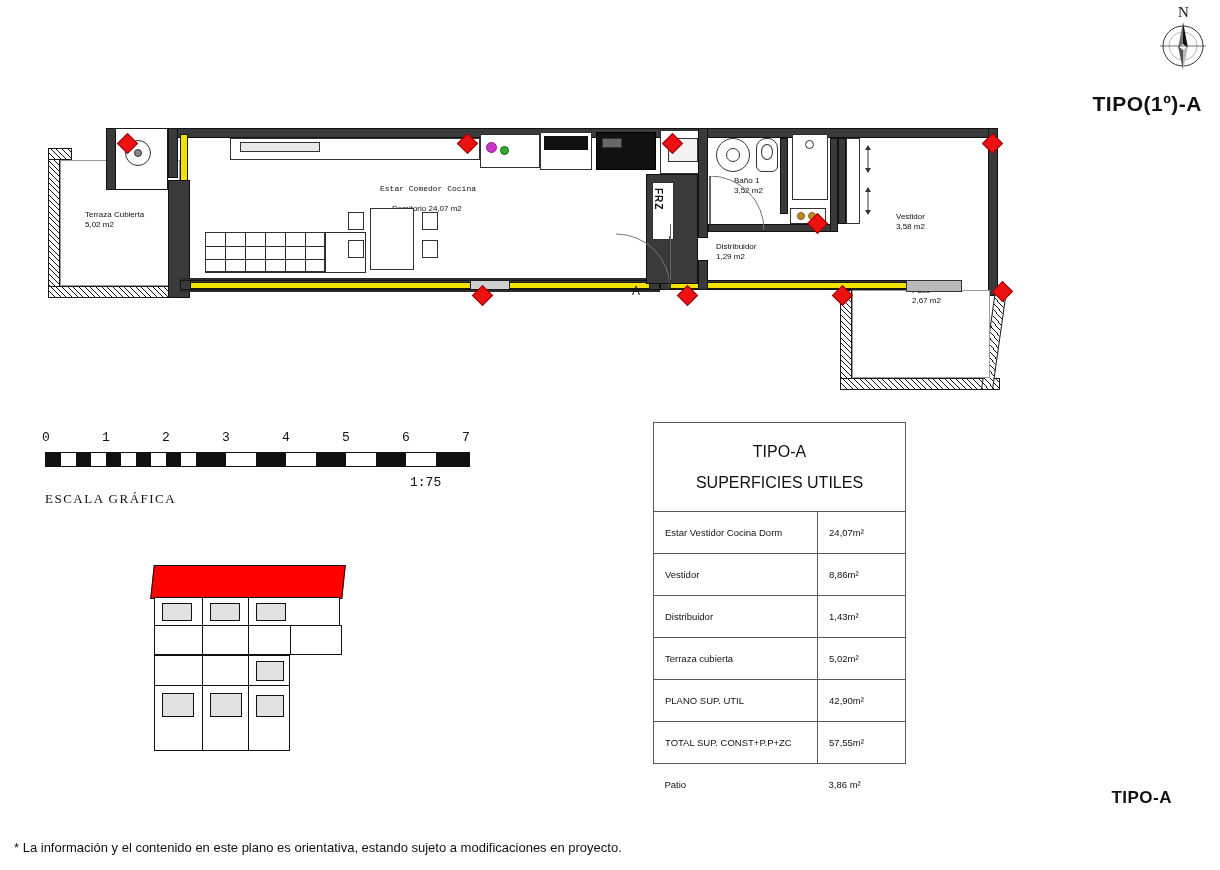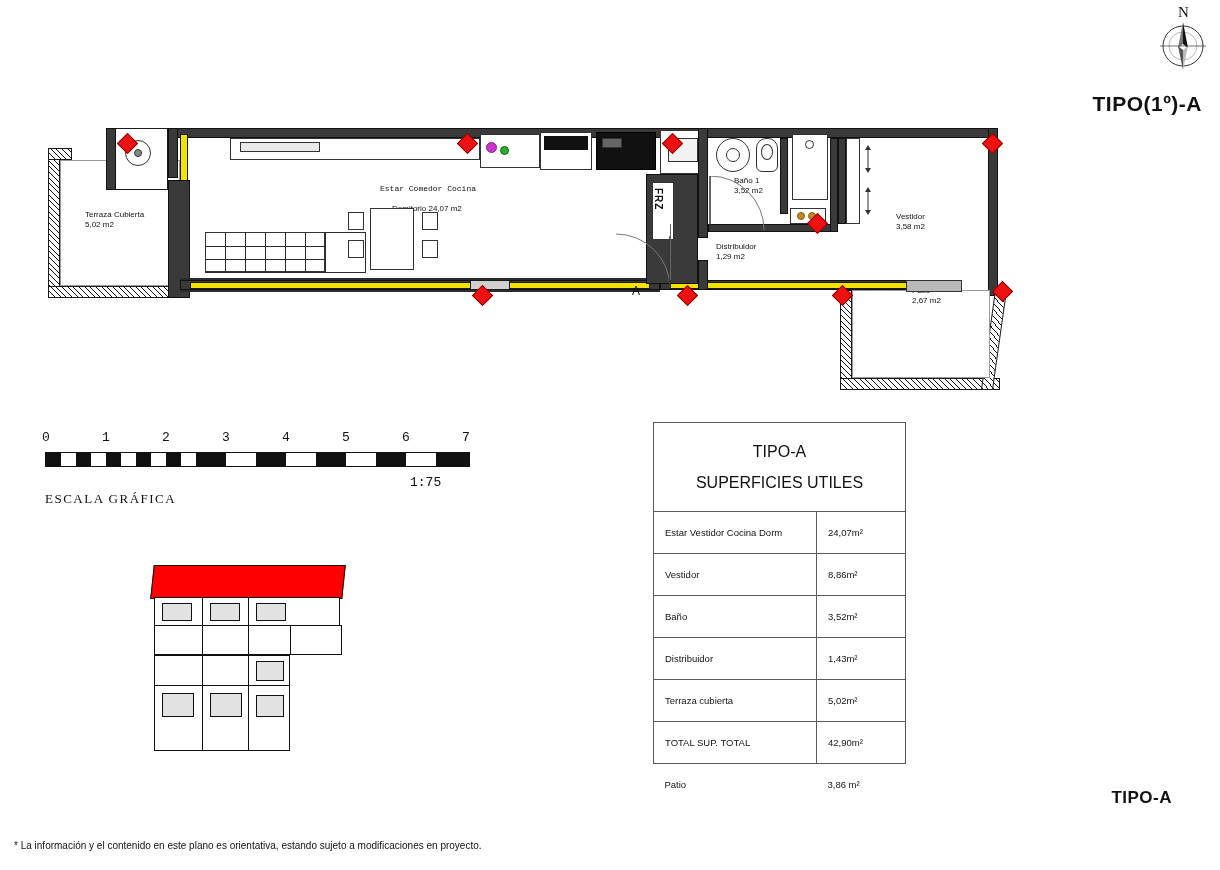--- a/index.html
+++ b/index.html
@@ -62,21 +62,21 @@
   #table table{border-collapse:collapse;width:253px;}
   #table td{border:1px solid #5a5a5a;font-size:9.5px;padding:0;height:41px;vertical-align:middle;}
   #table td.name{padding-left:11px;width:168px;}
   #table td.val{padding-left:11px;width:84px;}
   #table .hdr{height:88px;text-align:center;border:1px solid #5a5a5a;}
   #table .hdr .t1{font-size:16px;margin-bottom:13px;}
   #table .hdr .t2{font-size:16px;}
   #table .nb{border:none;}
   #table .nb .name{border:none;}
 
-  #footnote{left:14px;top:840px;font-size:10px;color:#111;}
+  #footnote{left:14px;top:840px;font-size:13px;color:#111;}
 </style>
 </head>
 <body>
 
 <div id="header" class="abs">
 </div>
 
 <div id="compass" class="abs">
   <span class="n-letter">N</span>
   <svg width="62" height="66" viewBox="0 0 62 66">
@@ -292,34 +292,34 @@
     </tr>
     <tr>
       <td class="name">Estar Vestidor Cocina Dorm</td>
       <td class="val">24,07m²</td>
     </tr>
     <tr>
       <td class="name">Vestidor</td>
       <td class="val">8,86m²</td>
     </tr>
     <tr>
-      <td class="name">Baño</td>
-      <td class="val">3,52m²</td>
-    </tr>
-    <tr>
       <td class="name">Distribuidor</td>
       <td class="val">1,43m²</td>
     </tr>
     <tr>
       <td class="name">Terraza cubierta</td>
       <td class="val">5,02m²</td>
     </tr>
     <tr>
-      <td class="name">TOTAL SUP. TOTAL</td>
+      <td class="name">PLANO SUP. UTIL</td>
       <td class="val">42,90m²</td>
+    </tr>
+    <tr>
+      <td class="name">TOTAL SUP. CONST+P.P+ZC</td>
+      <td class="val">57,55m²</td>
     </tr>
     <tr class="nb">
       <td class="name nb" style="border:none;">Patio</td>
       <td class="val nb" style="border:none;">3,86 m²</td>
     </tr>
   </tbody>
     </table>
 </div>
 
 <div id="footnote" class="abs">* La información y el contenido en este plano es orientativa, estando sujeto a modificaciones en proyecto.</div>

